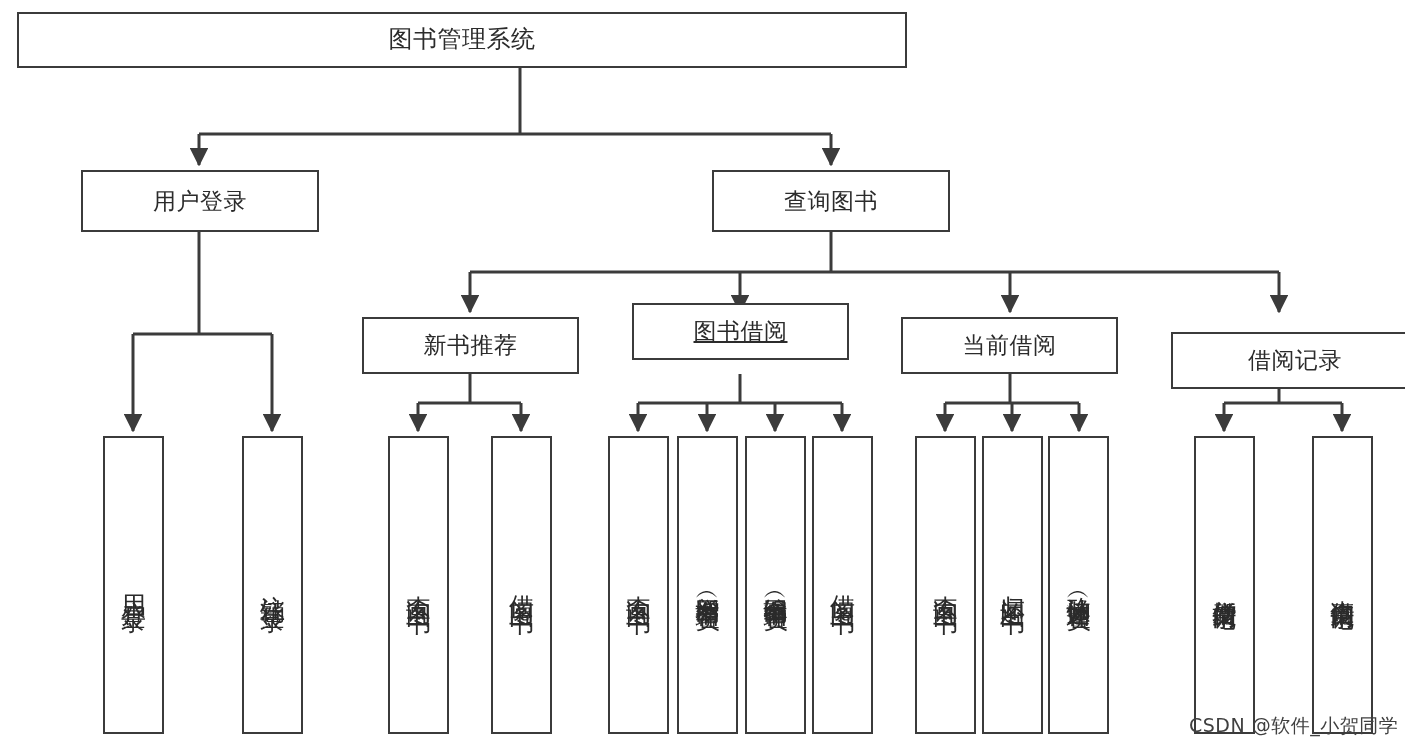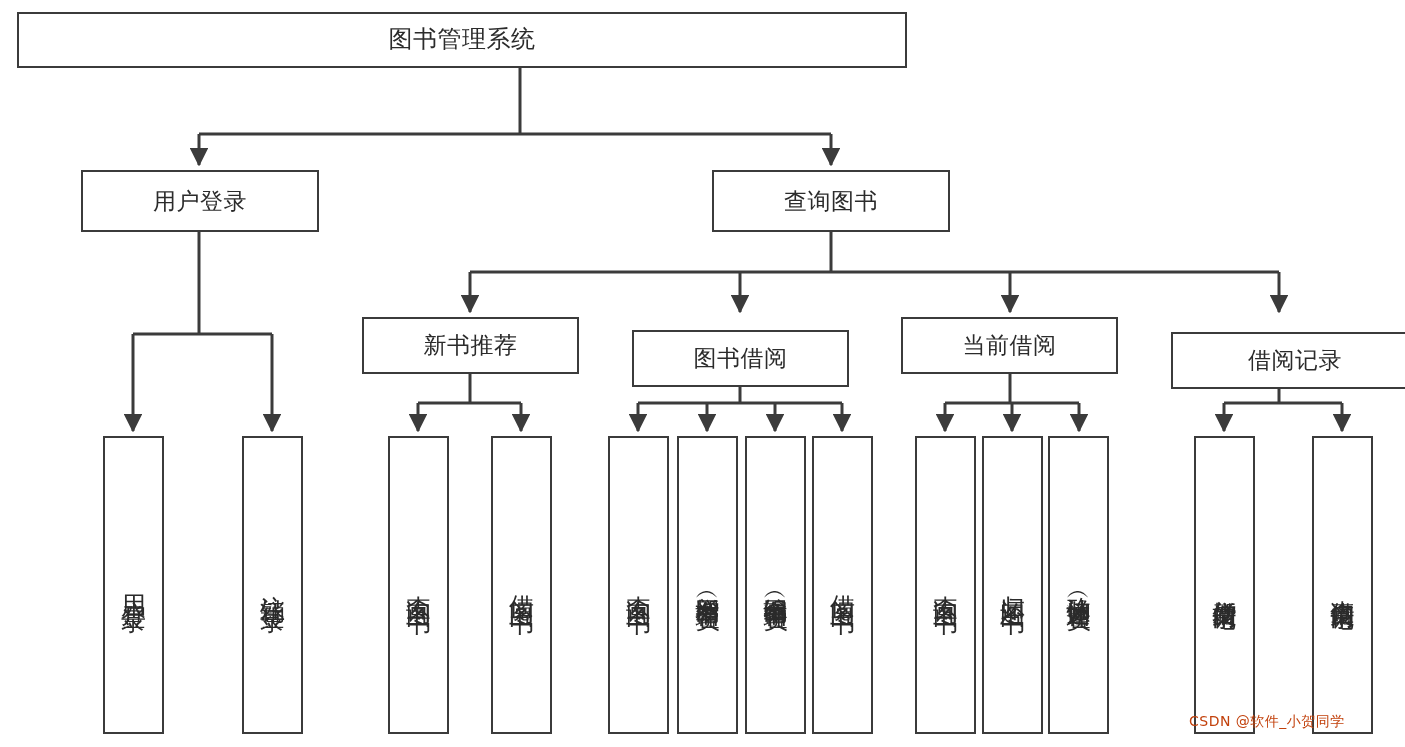--- a/index.html
+++ b/index.html
@@ -61,22 +61,22 @@
     line-height: 1;
   }
   .node.v.tight .label {
     font-size: 24px;
     letter-spacing: 1.5px;
   }
   #watermark {
     position: absolute;
     left: 1189px;
     top: 713px;
-    font-size: 14px;
-    color: #c2410c;
+    font-size: 19px;
+    color: #404040;
     letter-spacing: 0.5px;
     white-space: pre;
     z-index: 3;
   }
 </style>
 </head>
 <body>
 
 <div id="canvas">
 
@@ -137,21 +137,21 @@
   <div class="node h" style="left:81px; top:170px; width:238px; height:62px;">
     <span class="label">用户登录</span>
   </div>
   <div class="node h" style="left:712px; top:170px; width:238px; height:62px;">
     <span class="label">查询图书</span>
   </div>
 
   <div class="node h" style="left:362px; top:317px; width:217px; height:57px;">
     <span class="label">新书推荐</span>
   </div>
-  <div class="node h" style="left:632px; top:330px; width:217px; height:57px;">
+  <div class="node h" style="left:632px; top:303px; width:217px; height:57px;text-decoration:underline;">
     <span class="label">图书借阅</span>
   </div>
   <div class="node h" style="left:901px; top:317px; width:217px; height:57px;">
     <span class="label">当前借阅</span>
   </div>
   <div class="node h" style="left:1171px; top:332px; width:248px; height:57px;align-items:center;">
     <span class="label">借阅记录</span>
   </div>
 
   <div class="node v" style="left:103px; top:436px; width:61px; height:298px;">

